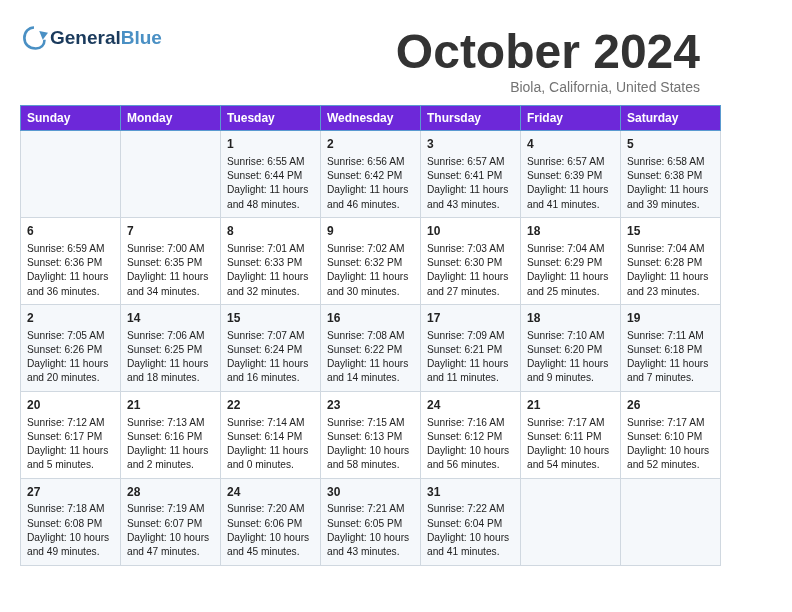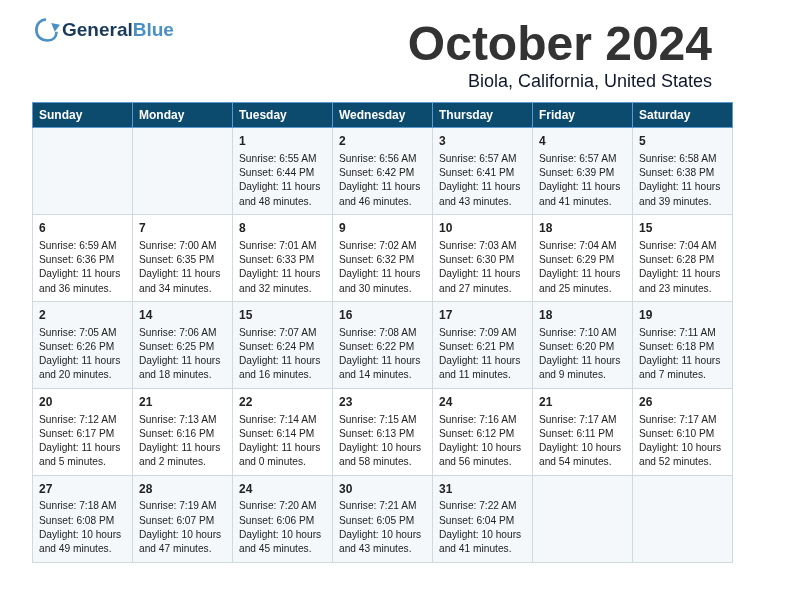--- a/index.html
+++ b/index.html
@@ -5,22 +5,21 @@
     * { box-sizing: border-box; margin: 0; padding: 0; }
     body {
       font-family: Arial, sans-serif;
       background: #fff;
       width: 792px;
       height: 612px;
       overflow: hidden;
     }
     .page {
       width: 720px;
-      padding: 16px 20px 10px 20px;
-      margin-left: 12px;
+      padding: 24px 20px 10px 20px;
     }
     .header {
       display: flex;
       align-items: flex-start;
       justify-content: space-between;
       margin-bottom: 10px;
     }
     .logo {
       display: flex;
       align-items: center;
@@ -32,30 +31,30 @@
     }
     .title-block {
       text-align: right;
     }
     .month-title {
       font-size: 48px;
       font-weight: bold;
       color: #333;
     }
     .subtitle {
-      font-size: 18px;
-      color: #0f172a;
+      font-size: 14px;
+      color: #737373;
     }
     table {
       width: 100%;
       border-collapse: collapse;
       font-size: 10.5px;
     }
     thead tr th {
-      background: #0c4a6e;
+      background: #6d28d9;
       color: #fff;
       text-align: left;
       padding: 5px 6px;
       font-size: 12px;
       font-weight: bold;
       border: 1px solid #5a9ad0;
     }
     tbody tr td {
       vertical-align: top;
       padding: 5px 6px;

